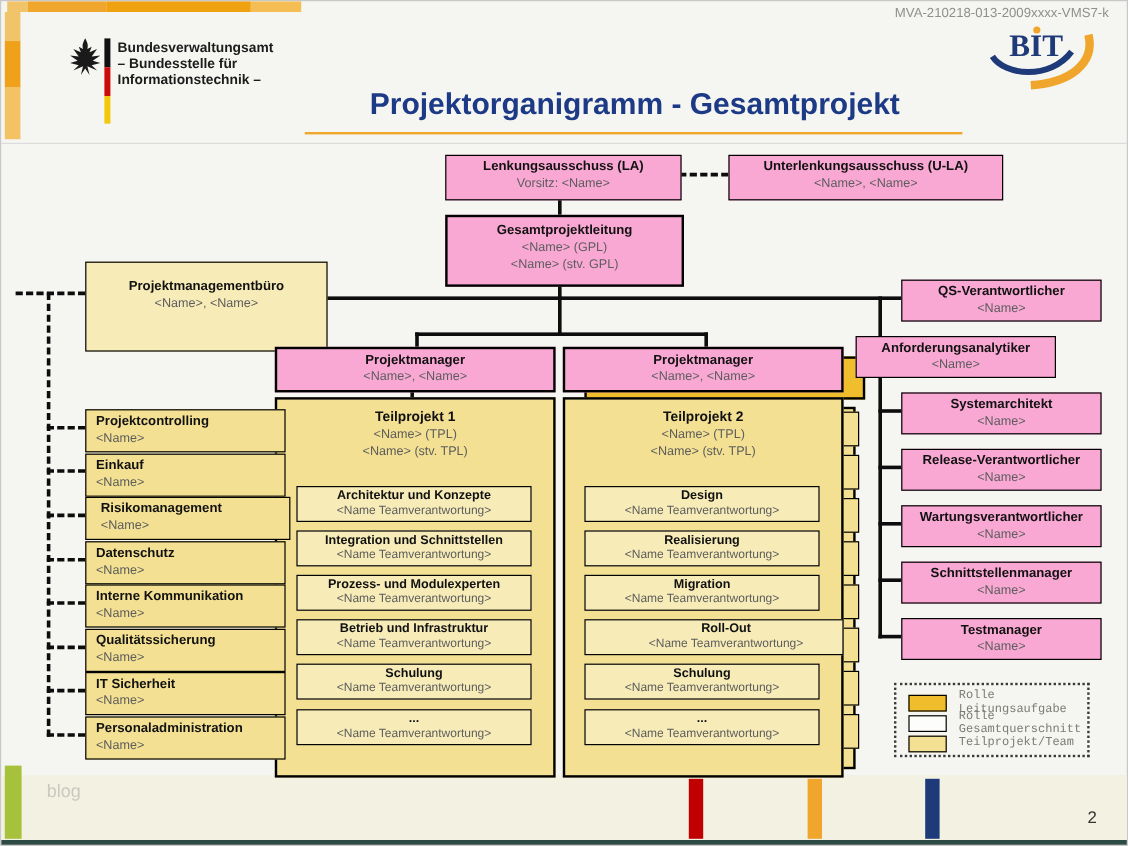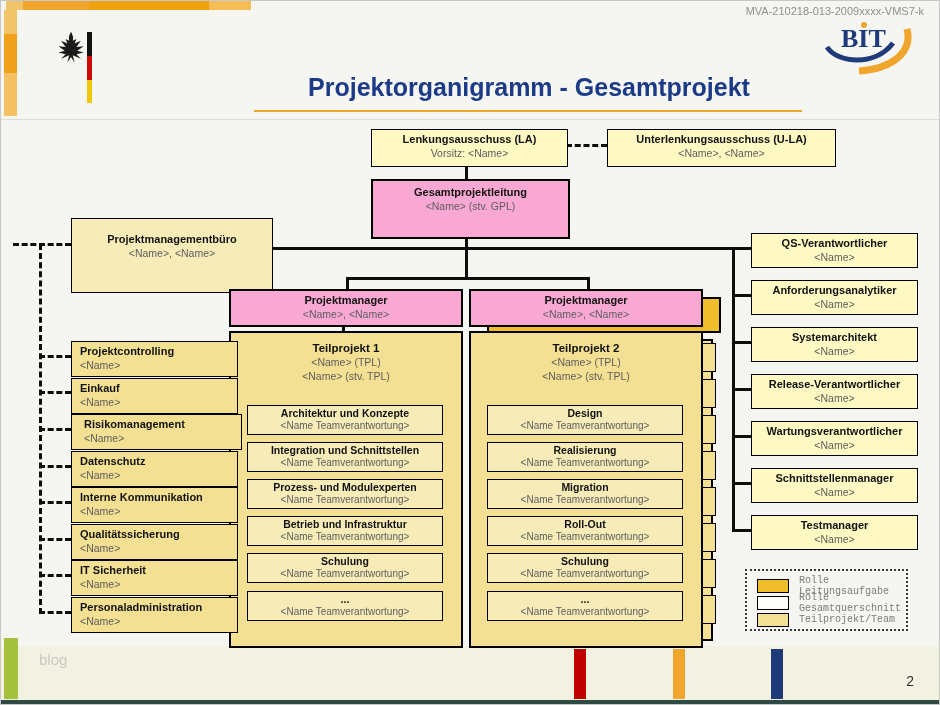--- a/index.html
+++ b/index.html
@@ -7,21 +7,21 @@
   .abs{position:absolute;box-sizing:border-box;}
   
   .topbar-seg,.leftbar-seg{position:absolute;}
   .logo-text{position:absolute;left:97px;top:33px;font-size:11.5px;font-weight:bold;color:#1b1b1b;line-height:13.5px;}
   .doc-id{position:absolute;right:15px;top:4px;font-size:11px;color:#8f8f8f;}
   .slide-title{position:absolute;left:250px;top:72px;width:556px;text-align:center;font-size:25px;font-weight:bold;color:#1c3a85;}
   .title-underline{position:absolute;left:253px;top:109px;width:548px;height:2px;background:#efa62c;}
   .header-divider{position:absolute;left:0;top:118px;width:940px;height:1px;background:#dcdcdc;}
   
   .box{position:absolute;border:1px solid #000;text-align:center;z-index:5;line-height:14px;}
-  .white{background:#fef9c3;}
+  .white{background:#f9a8d4;}
   .gold{background:#f9a8d4;}
   .pale{background:#f3e092;}
   .pale-lt{background:#f7ecb8;}
   .container{border-width:2px;z-index:5;}
   .bt{font-size:11px;font-weight:bold;color:#111;}
   .bn{font-size:10.5px;color:#5d5d5d;}
   .left-role{text-align:left;padding:2px 0 0 8px;}
   .sub-box{position:absolute;border:1px solid #000;background:#f7ecb8;text-align:center;z-index:6;padding-top:1px;}
   .sub-box .bt{font-size:10.5px;line-height:13px;}
   .sub-box .bn{font-size:10px;line-height:12px;}
@@ -61,20 +61,25 @@
 
   <div class="abs" style="left:52px;top:27px;width:36px;height:40px;">
     <svg width="36" height="40" viewBox="0 0 40 40">
       <path fill="#1a1a1a" d="M20 2 C22 6 23 8 22 12 L26 10 L24 15 L31 12 L26 19 L34 18 L27 23 L34 25 L26 27 L31 32 L22 28 L24 36 L20 30 L16 36 L18 28 L9 32 L14 27 L6 25 L13 23 L6 18 L14 19 L9 12 L16 15 L14 10 L18 12 C17 8 18 6 20 2 Z"></path>
     </svg>
   </div>
   <div class="abs" style="left:86px;top:31px;width:5px;height:71px;">
     <div style="height:24px;background:#111;"></div>
     <div style="height:24px;background:#cc0a0a;"></div>
     <div style="height:23px;background:#f2c70c;"></div>
+  </div>
+  <div class="logo-text">
+    <div>Bundesverwaltungsamt</div>
+    <div>– Bundesstelle für</div>
+    <div>Informationstechnik –</div>
   </div>
 
   <div class="doc-id">MVA-210218-013-2009xxxx-VMS7-k</div>
 
   <div class="abs" style="left:812px;top:16px;width:110px;height:60px;">
     <svg width="110" height="60" viewBox="0 0 110 60">
       <path d="M14 30 C24 46, 62 50, 80 26" stroke="#1e3a78" stroke-width="5" fill="none"></path>
       <path d="M46 54 C78 52, 100 36, 94 12" stroke="#f0a62c" stroke-width="7" fill="none"></path>
       <text x="28" y="30" font-family="Liberation Serif, serif" font-size="26" font-weight="bold" fill="#1e3a78">BIT</text>
       <circle cx="51" cy="8" r="3" fill="#f0a62c"></circle>
@@ -130,20 +135,21 @@
     <div class="bt">Lenkungsausschuss (LA)</div>
     <div class="bn">Vorsitz: &lt;Name&gt;</div>
   </div>
   <div class="box white pad-top2" style="left:606px;top:128px;width:227px;height:34px;">
     <div class="bt">Unterlenkungsausschuss (U-LA)</div>
     <div class="bn">&lt;Name&gt;, &lt;Name&gt;</div>
   </div>
 
   <div class="box gold pad-top4" style="left:370px;top:178px;width:195px;height:52px;border-width:2px;">
     <div class="bt">Gesamtprojektleitung</div>
+    <div class="bn">&lt;Name&gt; (GPL)</div>
     <div class="bn">&lt;Name&gt; (stv. GPL)</div>
   </div>
 
   <div class="box pale-lt pad-top13" style="left:70px;top:217px;width:200px;height:60px;">
     <div class="bt">Projektmanagementbüro</div>
     <div class="bn">&lt;Name&gt;, &lt;Name&gt;</div>
   </div>
 
   <div class="box gold pad-top2" style="left:228px;top:288px;width:230px;height:32px;border-width:2px;">
     <div class="bt">Projektmanager</div>
@@ -194,21 +200,21 @@
     <div class="bn">&lt;Name Teamverantwortung&gt;</div>
   </div>
   <div class="sub-box" style="left:486px;top:441px;width:194px;height:27px;">
     <div class="bt">Realisierung</div>
     <div class="bn">&lt;Name Teamverantwortung&gt;</div>
   </div>
   <div class="sub-box" style="left:486px;top:478px;width:194px;height:27px;">
     <div class="bt">Migration</div>
     <div class="bn">&lt;Name Teamverantwortung&gt;</div>
   </div>
-  <div class="sub-box" style="left:486px;top:515px;width:194px;height:27px;">
+  <div class="sub-box" style="left:486px;top:515px;width:194px;height:27px;padding-left:20px;">
     <div class="bt">Roll-Out</div>
     <div class="bn">&lt;Name Teamverantwortung&gt;</div>
   </div>
   <div class="sub-box" style="left:486px;top:552px;width:194px;height:27px;">
     <div class="bt">Schulung</div>
     <div class="bn">&lt;Name Teamverantwortung&gt;</div>
   </div>
   <div class="sub-box" style="left:486px;top:590px;width:194px;height:27px;">
     <div class="bt">...</div>
     <div class="bn">&lt;Name Teamverantwortung&gt;</div>
@@ -244,21 +250,21 @@
   </div>
   <div class="box pale left-role" style="left:70px;top:596px;width:157px;height:32px;">
     <div class="bt">Personaladministration</div>
     <div class="bn">&lt;Name&gt;</div>
   </div>
 
   <div class="box white pad-top2" style="left:750px;top:232px;width:165px;height:31px;">
     <div class="bt">QS-Verantwortlicher</div>
     <div class="bn">&lt;Name&gt;</div>
   </div>
-  <div class="box white pad-top2" style="left:750px;top:279px;width:165px;height:31px;">
+  <div class="box white pad-top2" style="left:712px;top:279px;width:165px;height:31px;">
     <div class="bt">Anforderungsanalytiker</div>
     <div class="bn">&lt;Name&gt;</div>
   </div>
   <div class="box white pad-top2" style="left:750px;top:326px;width:165px;height:31px;">
     <div class="bt">Systemarchitekt</div>
     <div class="bn">&lt;Name&gt;</div>
   </div>
   <div class="box white pad-top2" style="left:750px;top:373px;width:165px;height:31px;">
     <div class="bt">Release-Verantwortlicher</div>
     <div class="bn">&lt;Name&gt;</div>

